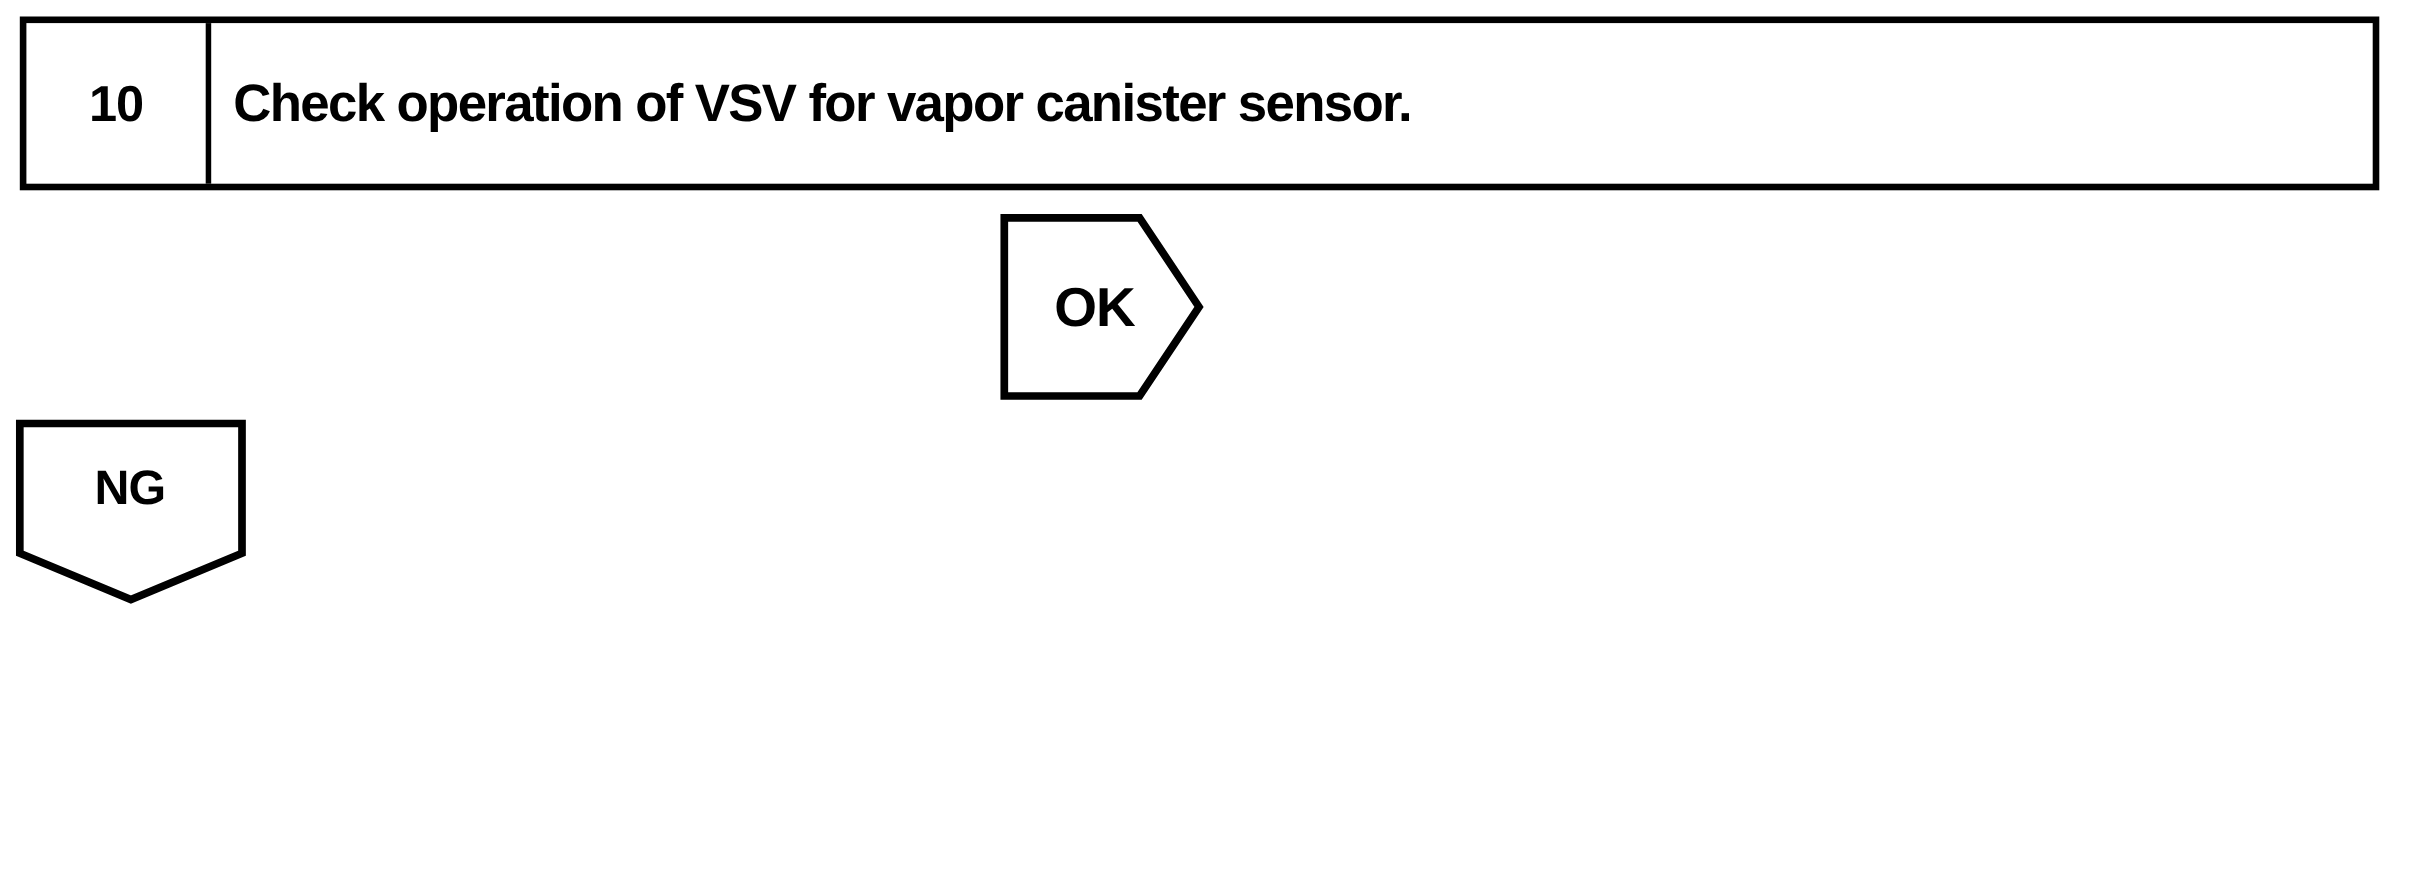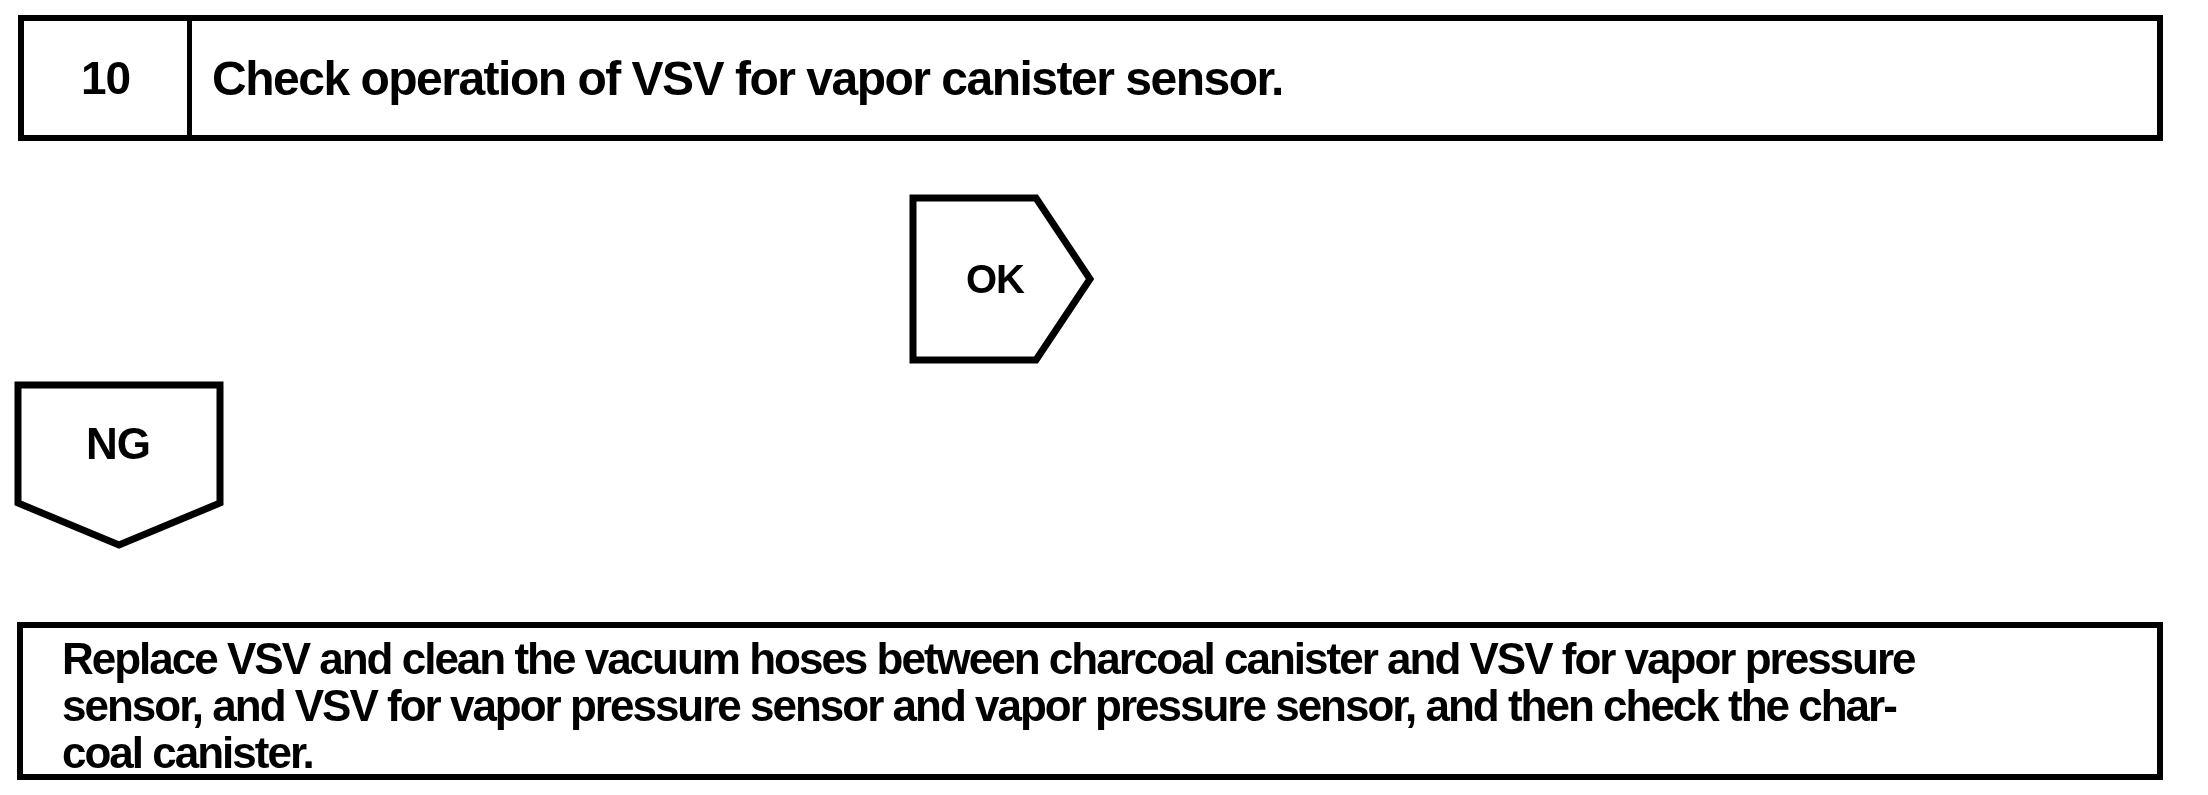--- a/index.html
+++ b/index.html
@@ -15,21 +15,21 @@
     font-family: "Liberation Sans", "DejaVu Sans", sans-serif;
     font-weight: bold;
     color: #000000;
     overflow: hidden;
   }
 
   
   .step-box {
     position: absolute;
     left: 18px; top: 15px;
-    width: 2145px; height: 126px;
+    width: 2145px; height: 158px;
     border: 6px solid #000;
     box-sizing: border-box;
     display: flex;
     align-items: stretch;
     background: #fff;
   }
   .step-number-cell {
     width: 163px;
     border-right: 5px solid #000;
     display: flex;
@@ -56,21 +56,21 @@
     width: 186px; height: 170px;
   }
   .ok-connector svg { position: absolute; left: 0; top: 0; }
   .ok-connector .shape-label {
     position: absolute;
     left: 0; top: 0;
     width: 172px; height: 170px;
     display: flex;
     align-items: center;
     justify-content: center;
-    font-size: 40px;
+    font-size: 50px;
     letter-spacing: -1px;
   }
 
   
   .ok-result-box {
     position: absolute;
     left: 1107px; top: 193px;
     width: 1058px; height: 162px;
     border: 6px solid #000;
     box-sizing: border-box;
@@ -136,19 +136,14 @@
   </div>
 
 
   <div class="ng-connector">
     <svg width="210" height="168" viewBox="0 0 210 168">
       <polygon points="4,4 206,4 206,122 105,164 4,122" fill="#ffffff" stroke="#000000" stroke-width="7" stroke-linejoin="miter"></polygon>
     </svg>
     <span class="shape-label">NG</span>
   </div>
 
-  <div class="ng-result-box">
-    <div class="result-line">Replace VSV and clean the vacuum hoses between charcoal canister and VSV for vapor pressure</div>
-    <div class="result-line">sensor, and VSV for vapor pressure sensor and vapor pressure sensor, and then check the char-</div>
-    <div class="result-line">coal canister.</div>
-  </div>
 
 </div>
 
 </body></html>

